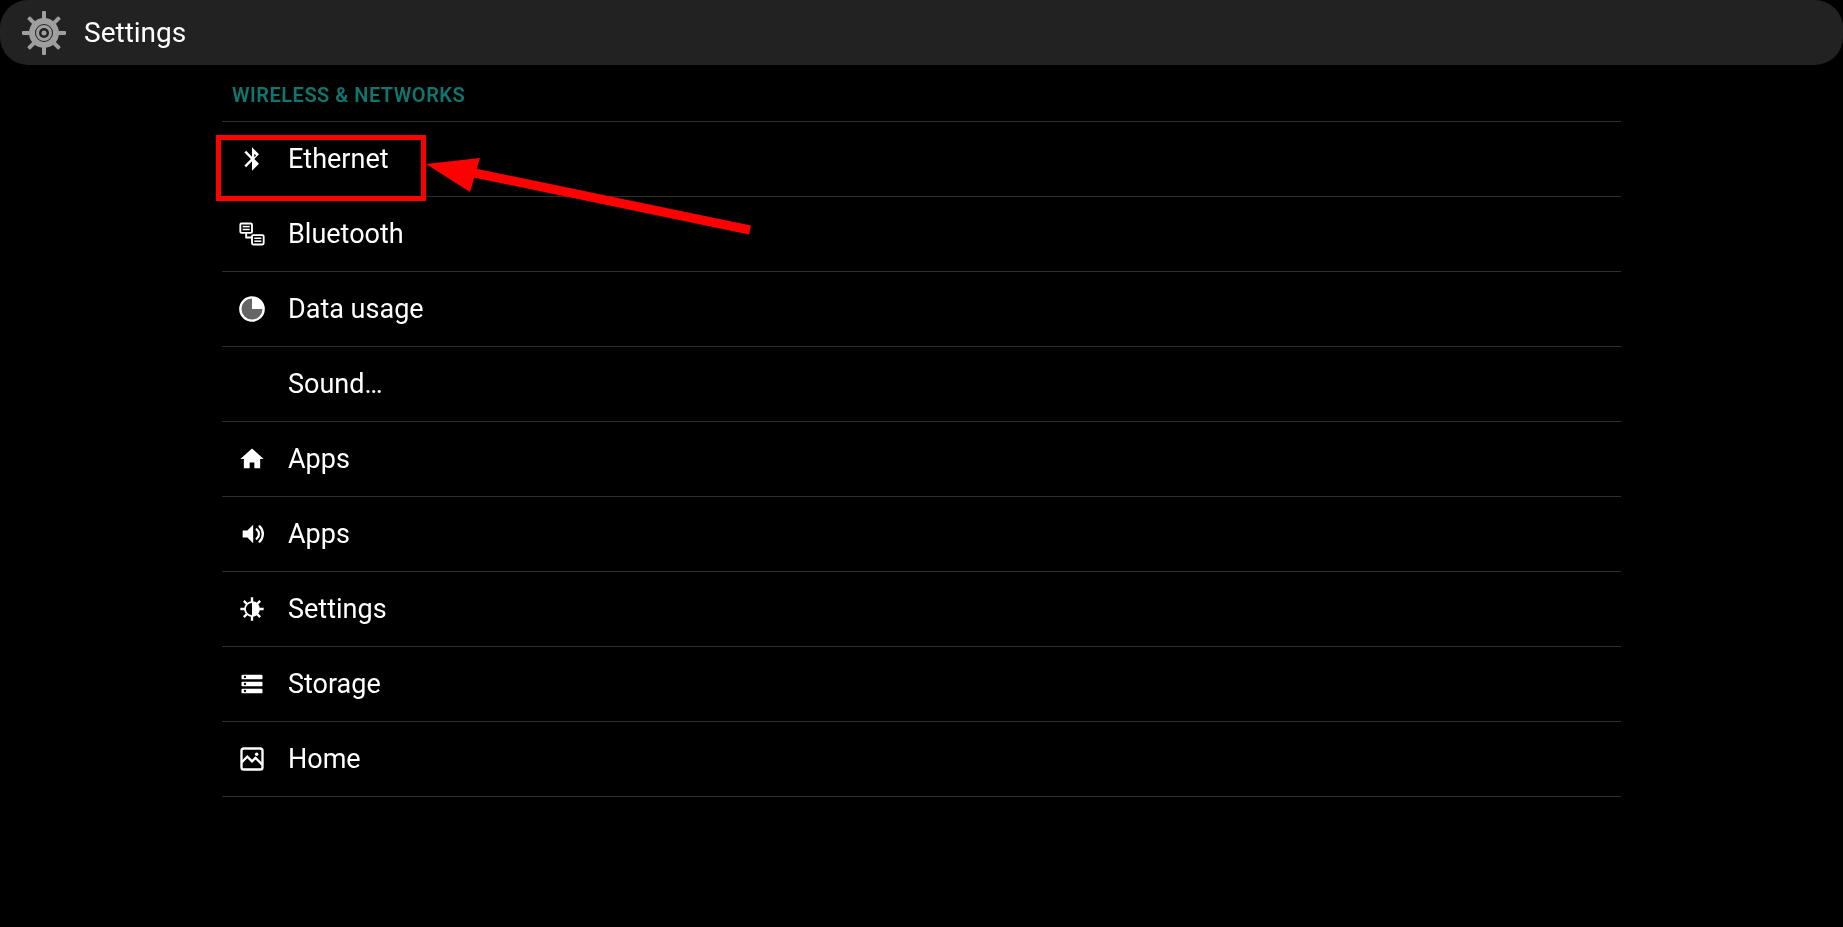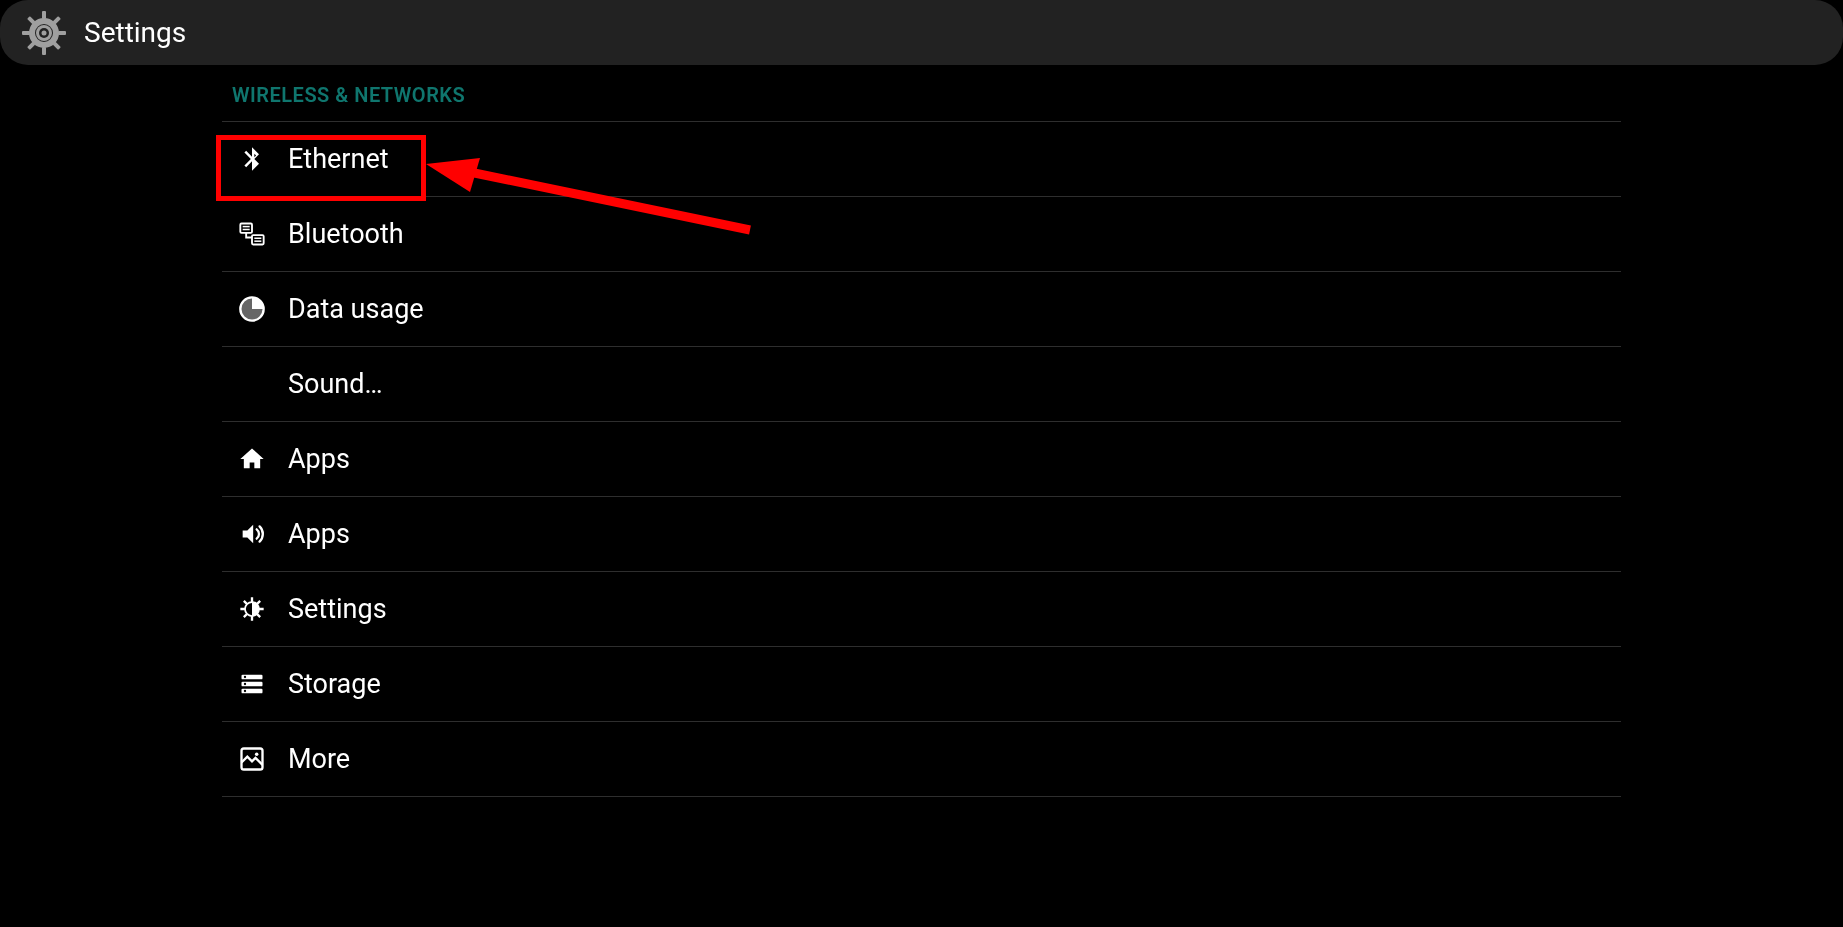--- a/index.html
+++ b/index.html
@@ -193,21 +193,21 @@
   </div>
 
   <div class="item">
     <span class="icon">
       <svg viewBox="0 0 24 24" width="28" height="28" fill="#fff">
         <rect x="3" y="3" width="18" height="18" rx="2" fill="none" stroke="#fff" stroke-width="2"></rect>
         <path d="M3 15l5-5 4 4 3-3 6 6" fill="none" stroke="#fff" stroke-width="2"></path>
         <circle cx="16" cy="8" r="1.5"></circle>
       </svg>
     </span>
-    <span class="label">More</span>
+    <span class="label">Home</span>
   </div>
 
 </div>
 
 <div class="highlight-box" style="left:216px;top:135px;width:210px;height:66px;"></div>
 
 <div class="annotation-arrow" style="left:420px;top:150px;width:340px;height:100px;">
   <svg viewBox="0 0 340 100" width="340" height="100">
     <line x1="330" y1="80" x2="40" y2="20" stroke="#ff0000" stroke-width="9"></line>
     <polygon points="6,14 60,8 50,42" fill="#ff0000"></polygon>

